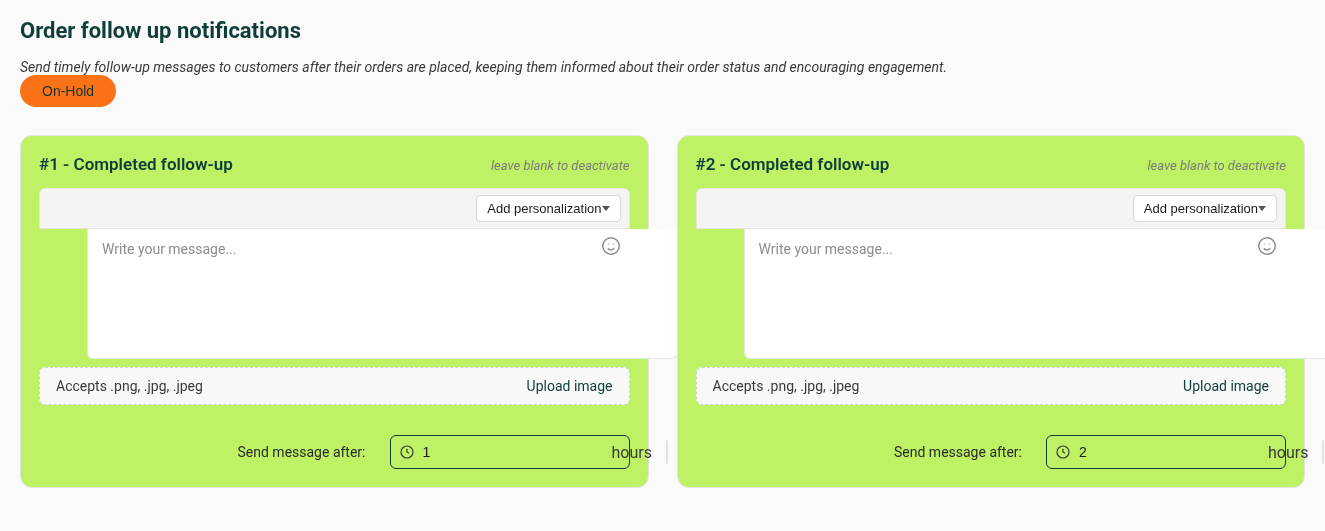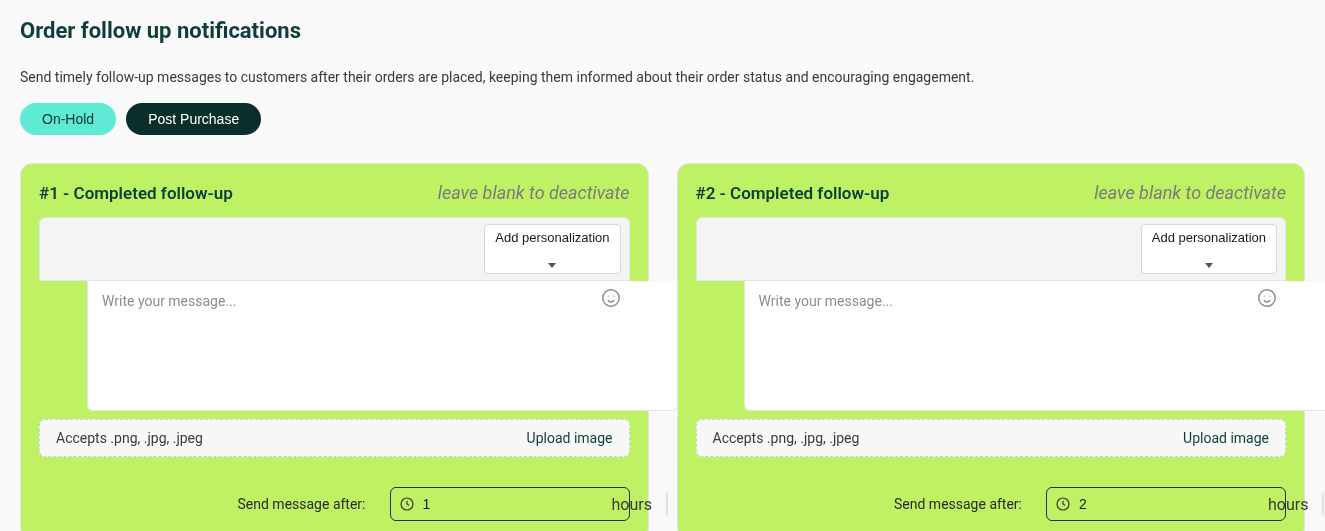--- a/index.html
+++ b/index.html
@@ -7,42 +7,42 @@
     font-family: -apple-system, BlinkMacSystemFont, "Segoe UI", Roboto, Helvetica, Arial, sans-serif;
     background: #fafafa;
     color: #1a1a1a;
     padding: 18px 20px;
     width: 1325px;
   }
   h1 {
     font-size: 22px;
     font-weight: 700;
     color: #0f3d3a;
-    margin-bottom: 26px;
+    margin-bottom: 16px;
   }
   .subtitle {
     font-size: 14px;
     color: #3a3a3a;
-    margin-bottom: 18px;
+    font-style: italic;
   }
   .tabs {
     display: flex;
     gap: 10px;
     margin-bottom: 28px;
   }
   .tab {
     padding: 8px 22px;
     border-radius: 999px;
     font-size: 14px;
     font-weight: 500;
     cursor: pointer;
     border: none;
   }
   .tab-inactive {
-    background: #5eead4;
+    background: #f97316;
     color: #12332f;
   }
   .tab-active {
     background: #0a2e2a;
     color: #fff;
   }
   .cards {
     display: flex;
     gap: 28px;
   }
@@ -58,21 +58,21 @@
     justify-content: space-between;
     align-items: baseline;
     margin-bottom: 14px;
   }
   .card-title {
     font-size: 17px;
     font-weight: 600;
     color: #0f3d3a;
   }
   .hint {
-    font-size: 18px;
+    font-size: 13px;
     font-style: italic;
     color: #7a7d7a;
   }
   .toolbar {
     border: 1px solid #e3e5e3;
     border-radius: 6px;
     background: #f3f4f3;
     padding: 6px 8px;
     display: flex;
     justify-content: flex-end;
@@ -80,22 +80,21 @@
   .btn-small {
     background: #fff;
     border: 1px solid #d7d9d7;
     border-radius: 4px;
     padding: 5px 10px;
     font-size: 13px;
     color: #1a1a1a;
     cursor: pointer;
     display: inline-flex;
     align-items: center;
-    gap: 18px;
-    flex-direction: column;
+    gap: 0;
   }
   .chev {
     width: 0; height: 0;
     border-left: 4px solid transparent;
     border-right: 4px solid transparent;
     border-top: 5px solid #555;
   }
   .msgwrap {
     position: relative;
     margin-top: 10px;
@@ -204,21 +203,20 @@
   .msgwrap { margin-top: 0; }
 </style>
 </head>
 <body>
 
 <h1>Order follow up notifications</h1>
 <p class="subtitle">Send timely follow-up messages to customers after their orders are placed, keeping them informed about their order status and encouraging engagement.</p>
 
 <div class="tabs">
   <button class="tab tab-inactive">On-Hold</button>
-  <button class="tab tab-active">Post Purchase</button>
 </div>
 
 <div class="cards">
 
   <div class="card">
     <div class="card-head">
       <div class="card-title">#1 - Completed follow-up</div>
       <div class="hint">leave blank to deactivate</div>
     </div>
     <div class="editor">

